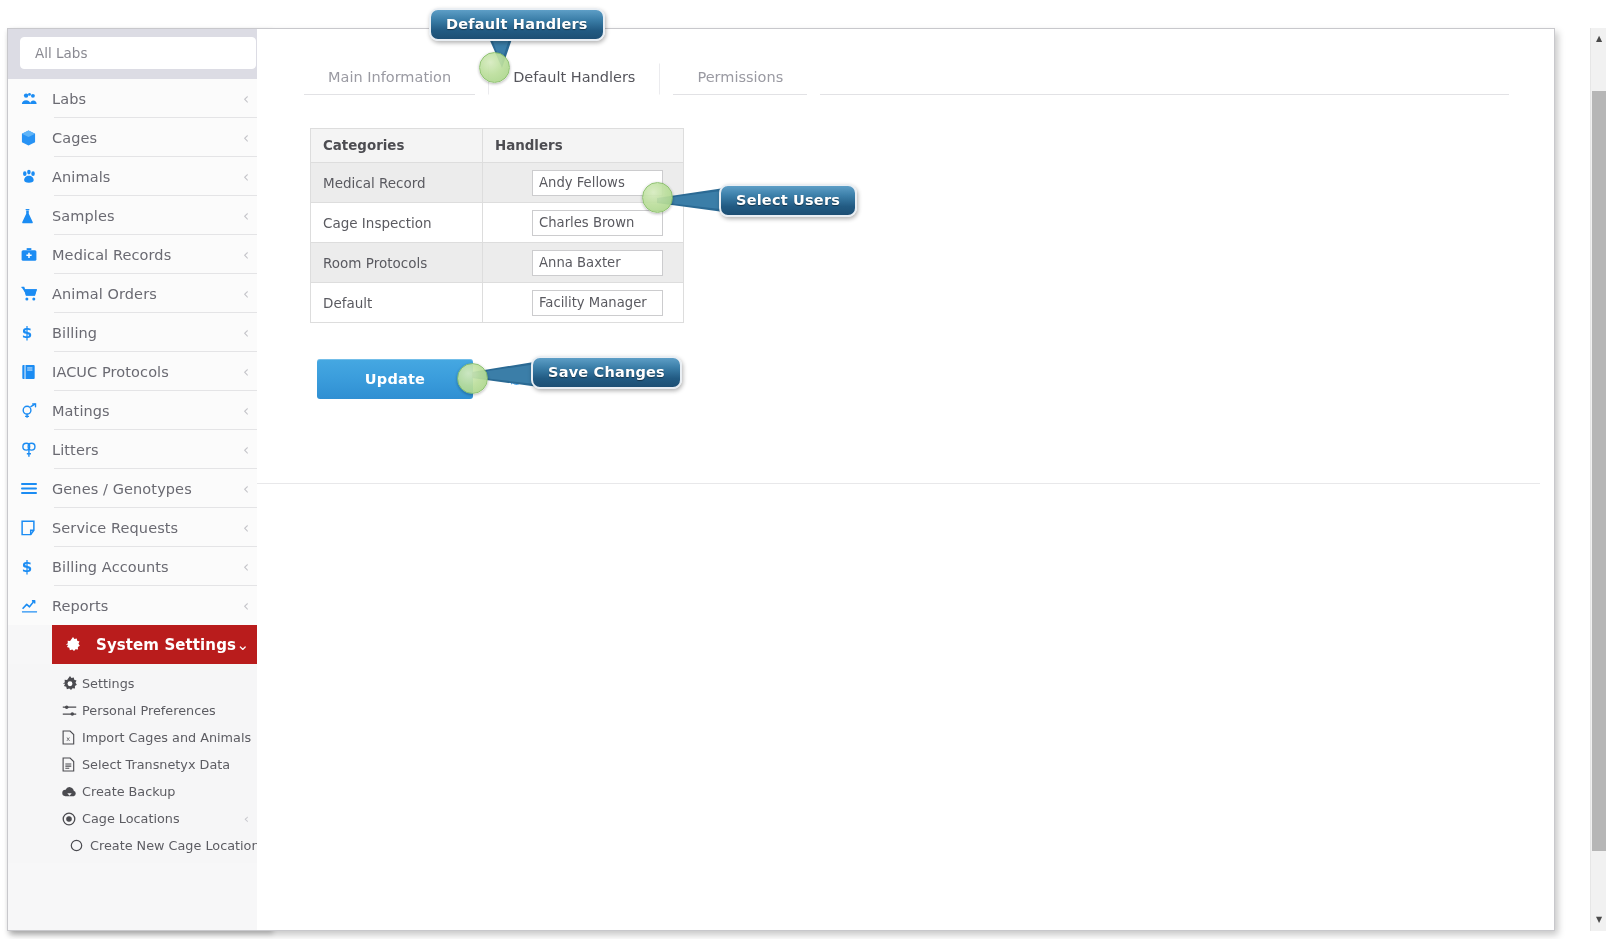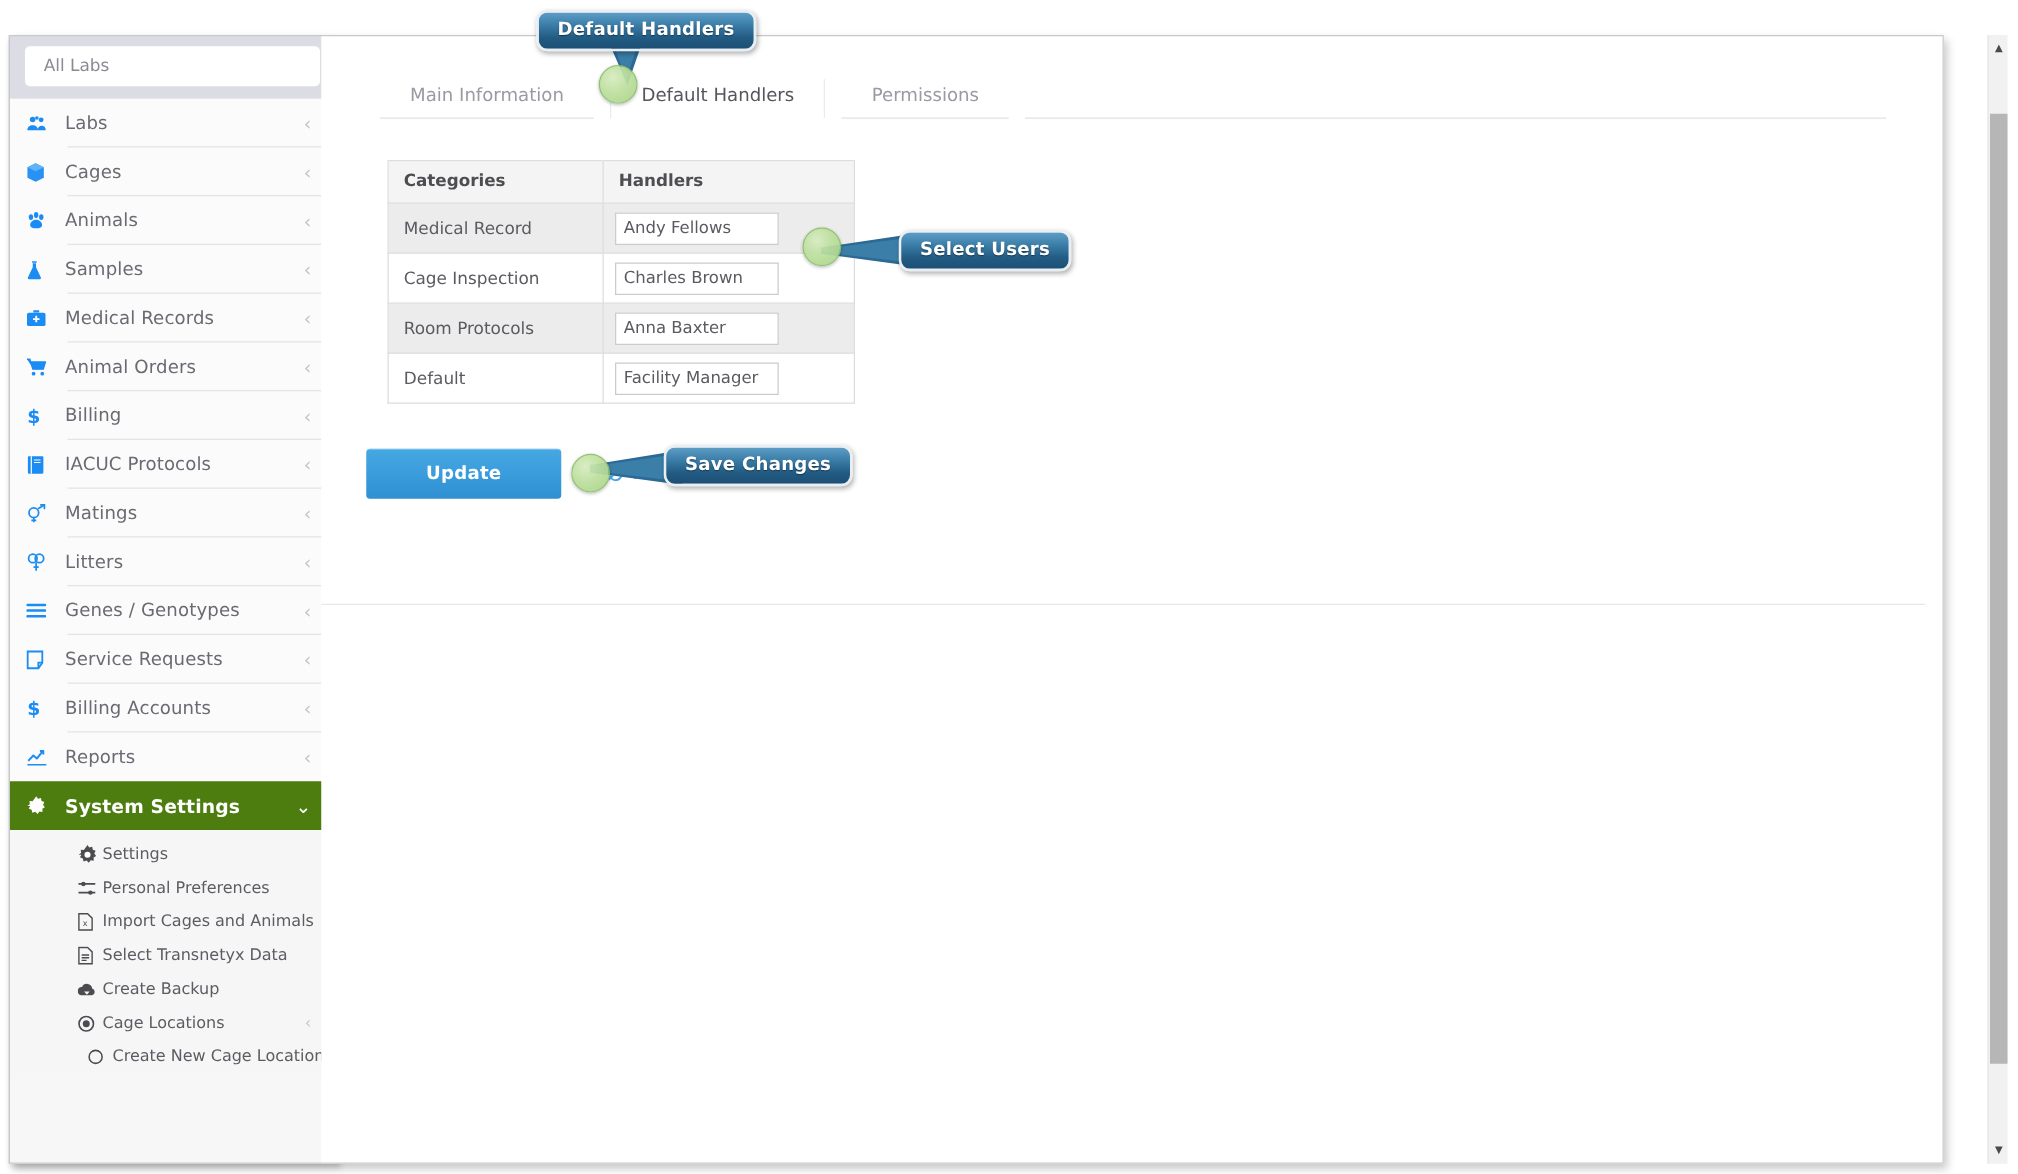--- a/index.html
+++ b/index.html
@@ -84,21 +84,22 @@
   }
   .nav-chev {
     flex: 0 0 auto;
     color: #c3c3c8;
     font-size: 15px;
     font-family: "DejaVu Sans", sans-serif;
     padding-right: 6px;
   }
 
   .nav-item.active {
-    background: #4d7c0f;
+    background: #b91c1c;
+    margin-left: 44px;
   }
   .nav-item.active .nav-ico { color: #ffffff; }
   .nav-item.active .nav-label { color: #ffffff; font-weight: bold; font-size: 15px;}
   .nav-item.active .nav-chev { color: #ffffff; }
 
   .subnav { list-style: none; margin: 0; padding: 6px 0 4px 0; background: #f6f6f7; }
   .subnav-item {
     display: flex;
     align-items: center;
     height: 27px;
@@ -198,25 +199,26 @@
   .handler-input {
     width: 131px;
     height: 26px;
     border: 1px solid #ccccce;
     background: #ffffff;
     font-size: 13.2px;
     color: #5a5a60;
     padding: 0 6px;
     font-family: "DejaVu Sans", "Liberation Sans", sans-serif;
     outline: none;
+    margin-left: 40px;
   }
 
   .actions {
     position: absolute;
-    left: 36px; top: 331px;
+    left: 60px; top: 331px;
     display: flex;
     align-items: center;
     gap: 36px;
   }
   .btn-update {
     width: 156px;
     height: 40px;
     border: none;
     border-radius: 3px;
     background: linear-gradient(180deg, #45a8e2 0%, #3b9ddc 48%, #2f8fd2 100%);

